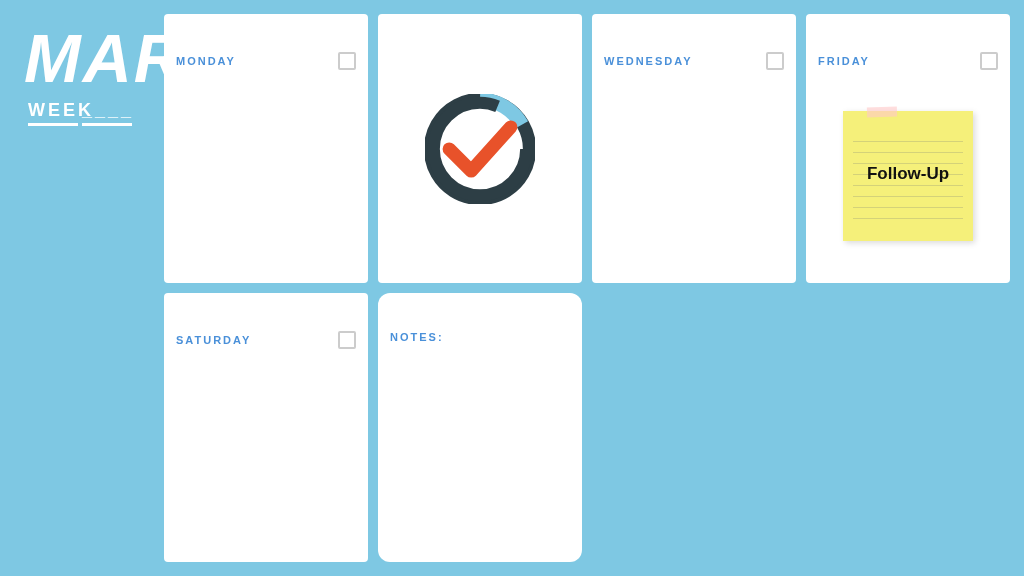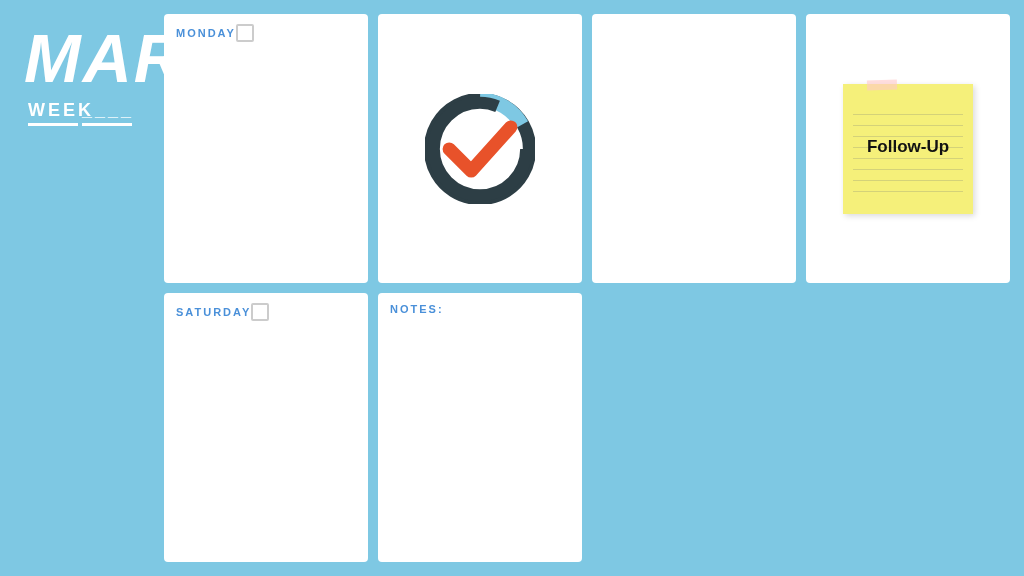--- a/index.html
+++ b/index.html
@@ -61,22 +61,24 @@
       background: white;
       border-radius: 4px;
       padding: 10px 12px;
       display: flex;
       flex-direction: column;
       position: relative;
     }
 
     .day-header {
       display: flex;
+      justify-content: space-between;
       align-items: center;
       margin-bottom: 8px;
+      margin-top: 28px;
     }
 
     .day-name {
       font-size: 11px;
       font-weight: 800;
       letter-spacing: 2px;
       color: #4A90D9;
       text-transform: uppercase;
     }
 
@@ -91,21 +93,21 @@
     .day-content {
       flex: 1;
       display: flex;
       align-items: center;
       justify-content: center;
     }
 
     
     .notes-card {
       background: white;
-      border-radius: 4px;
+      border-radius: 12px;
       padding: 10px 12px;
       display: flex;
       flex-direction: column;
     }
 
     .notes-label {
       font-size: 11px;
       font-weight: 800;
       letter-spacing: 2px;
       color: #4A90D9;
@@ -201,25 +203,33 @@
         <path d="M50 5 A45 45 0 0 1 88 28" fill="none" stroke="#7EC8E3" stroke-width="13"></path>
 
         <circle cx="50" cy="50" r="42" fill="none" stroke="#2d3e45" stroke-width="11" stroke-dasharray="264" stroke-dashoffset="50"></circle>
 
         <polyline points="22,50 42,70 78,30" fill="none" stroke="#E8522A" stroke-width="12" stroke-linecap="round" stroke-linejoin="round"></polyline>
       </svg>
     </div>
   </div>
 
   <div class="day-card">
-    <div class="day-content"></div>
-  </div>
-
-
-  <div class="day-card">
+    <div class="day-header">
+      <span class="day-name">WEDNESDAY</span>
+      <div class="day-checkbox"></div>
+    </div>
+    <div class="day-content"></div>
+  </div>
+
+
+  <div class="day-card">
+    <div class="day-header">
+      <span class="day-name">FRIDAY</span>
+      <div class="day-checkbox"></div>
+    </div>
     <div class="day-content">
       <div class="sticky-note">
         <div class="sticky-lines">
           <div class="sticky-line"></div>
           <div class="sticky-line"></div>
           <div class="sticky-line"></div>
           <div class="sticky-line"></div>
           <div class="sticky-line"></div>
           <div class="sticky-line"></div>
           <div class="sticky-line"></div>

